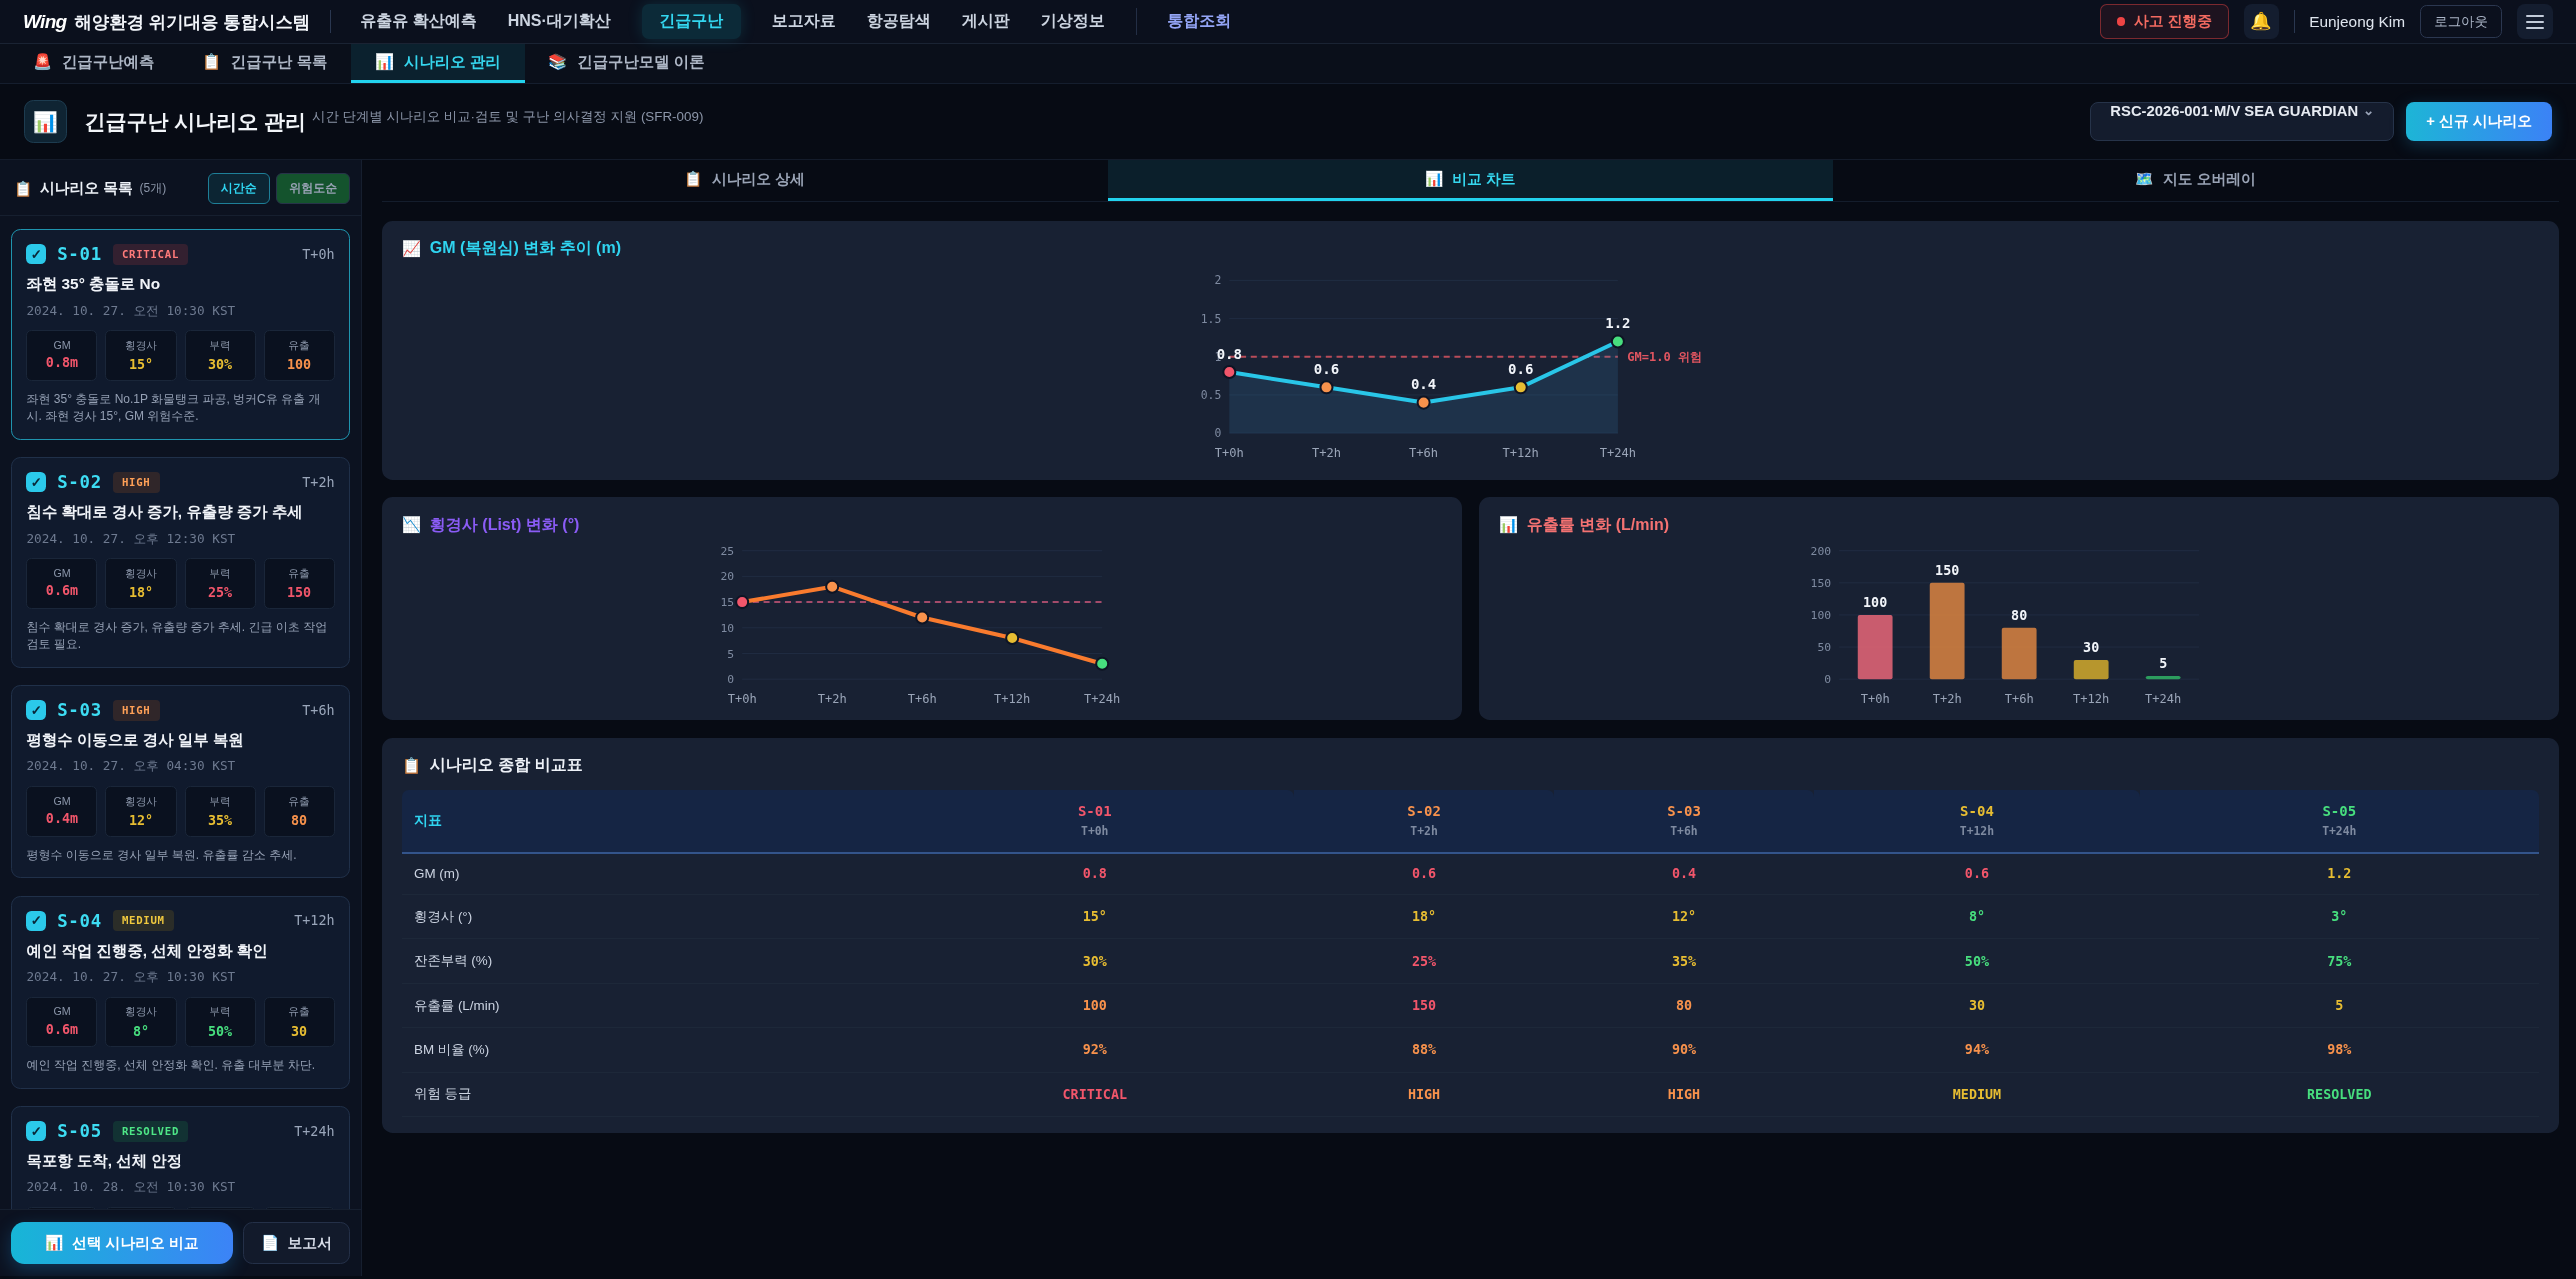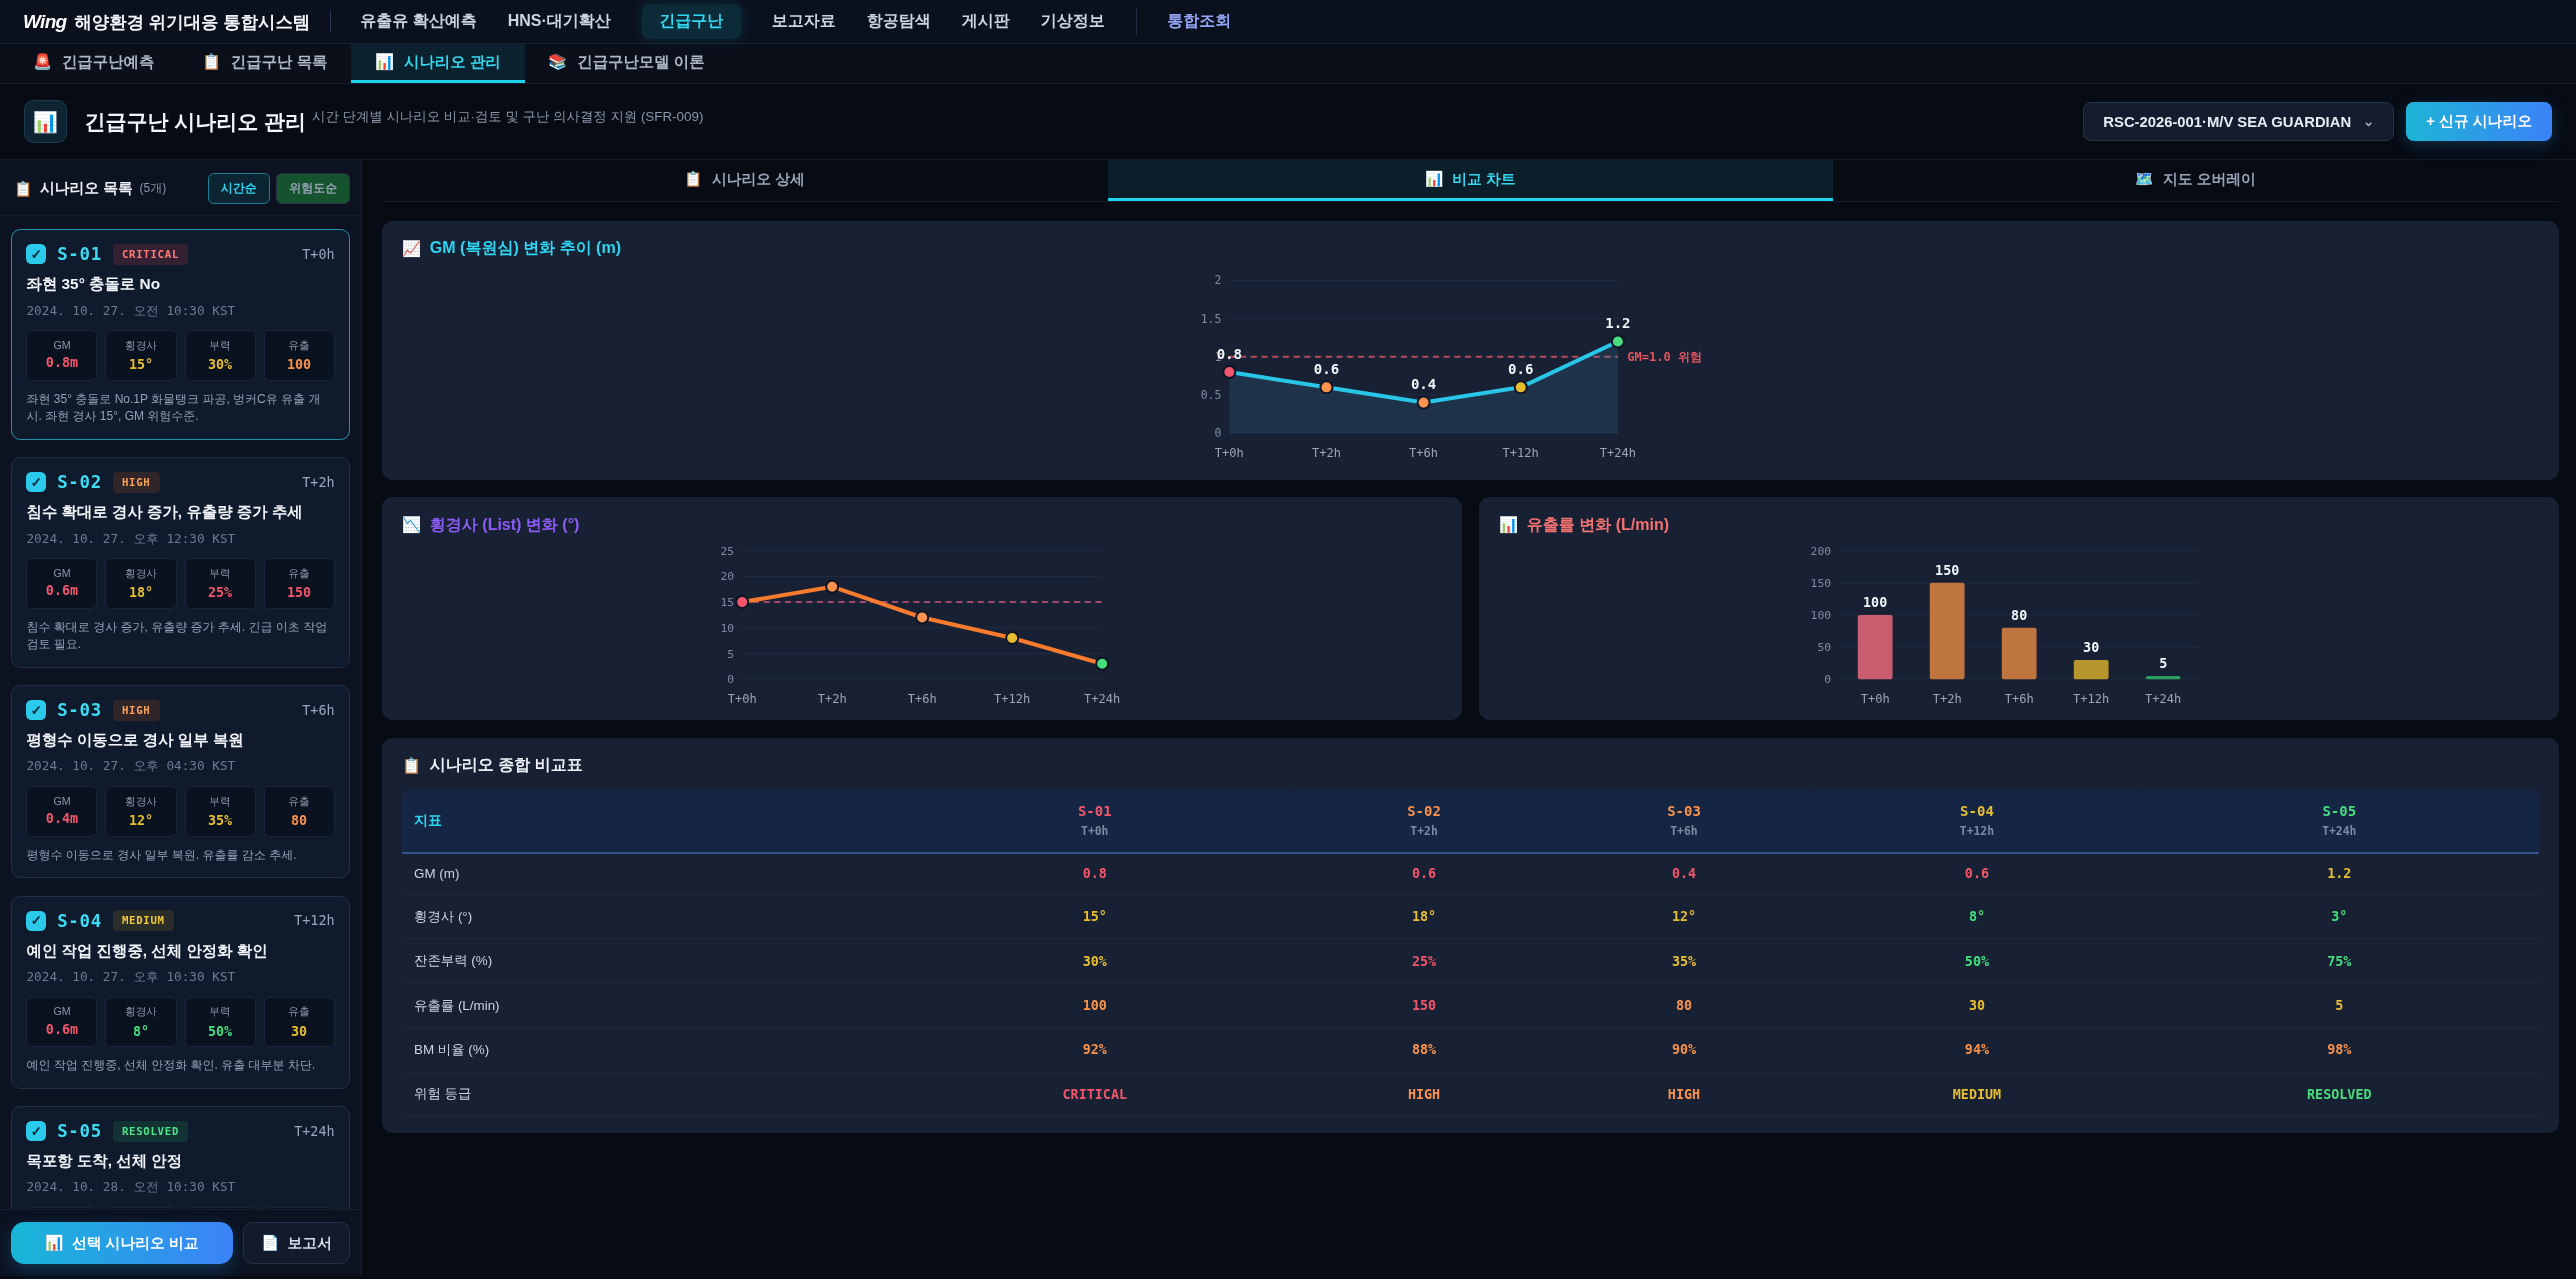--- a/index.html
+++ b/index.html
@@ -35,21 +35,21 @@
   .subtab .st-icon{font-size:15.4px;}
   .subtab.active{color:#35d6ee;background:#0b212e;border-bottom-color:#22d3ee;}
 
   
   .titlebar{display:flex;align-items:center;gap:17.4px;padding:16px 24px;border-bottom:0.7px solid #141c2b;}
   .page-icon{width:43px;height:43px;border-radius:9.4px;background:#0f2433;border:0.7px solid #1d3c50;display:flex;align-items:center;justify-content:center;font-size:20px;}
   .title-block{display:flex;flex-direction:row;gap:6px;}
   .page-title{font-size:21px;font-weight:800;color:#f2f5f9;}
   .page-subtitle{font-size:13.4px;color:#8b95a8;}
   .titlebar-right{margin-left:auto;display:flex;align-items:center;gap:12px;}
-  .vessel-select{height:39px;border-radius:8px;background:#141c2d;border:0.7px solid #263349;display:flex;align-items:center;gap:12px;padding:0 19px;font-size:14.8px;font-weight:600;color:#e7ebf2;cursor:pointer;white-space:nowrap;}
+  .vessel-select{height:39px;border-radius:8px;background:#141c2d;border:0.7px solid #263349;display:flex;gap:5px;padding:0 19px;font-size:14.8px;font-weight:600;color:#e7ebf2;cursor:pointer;white-space:nowrap;}
   .chev{font-size:13.4px;color:#9aa4b8;}
   .new-btn{height:39px;border-radius:8px;padding:0 20px;font-size:14.8px;font-weight:800;color:#fff;background:linear-gradient(90deg,#1db5d6,#3b82f6);border:none;cursor:pointer;box-shadow:0 4px 16px rgba(35,150,220,.25);white-space:nowrap;}
 
   
   .content{display:flex;height:1116px;}
   .sidebar{width:362px;background:#0c1220;border-right:0.7px solid #161f2f;display:flex;flex-direction:column;}
   .s-head{display:flex;align-items:center;padding:13.4px 10.7px 10.7px 14.8px;gap:6.7px;}
   .s-title{font-size:14.8px;font-weight:800;color:#edf1f7;display:flex;align-items:center;gap:6.7px;white-space:nowrap;}
   .s-count{font-size:12px;color:#8b95a8;font-weight:400;}
   .s-sorts{margin-left:auto;display:flex;gap:6.7px;}
@@ -122,20 +122,37 @@
       <div class="nav-item">유출유 확산예측</div>
       <div class="nav-item">HNS·대기확산</div>
       <div class="nav-item active">긴급구난</div>
       <div class="nav-item">보고자료</div>
       <div class="nav-item">항공탐색</div>
       <div class="nav-item">게시판</div>
       <div class="nav-item">기상정보</div>
       <div class="nav-sep"></div>
       <div class="nav-item accent">통합조회</div>
     </div>
+  <div class="topbar-right">
+    <div class="alert-badge">
+      <span class="alert-dot"></span>
+      <span>사고 진행중</span>
+    </div>
+    <div class="icon-btn">
+      <span>🔔</span>
+    </div>
+    <div class="vsep"></div>
+    <span class="user-name">Eunjeong Kim</span>
+    <button class="logout-btn">로그아웃</button>
+    <div class="menu-btn">
+      <span class="hbar"></span>
+      <span class="hbar"></span>
+      <span class="hbar"></span>
+    </div>
+  </div>
 </div>
 
 <div class="subtabs">
     <div class="subtab">
       <span class="st-icon">🚨</span>
       <span>긴급구난예측</span>
     </div>
     <div class="subtab">
       <span class="st-icon">📋</span>
       <span>긴급구난 목록</span>

